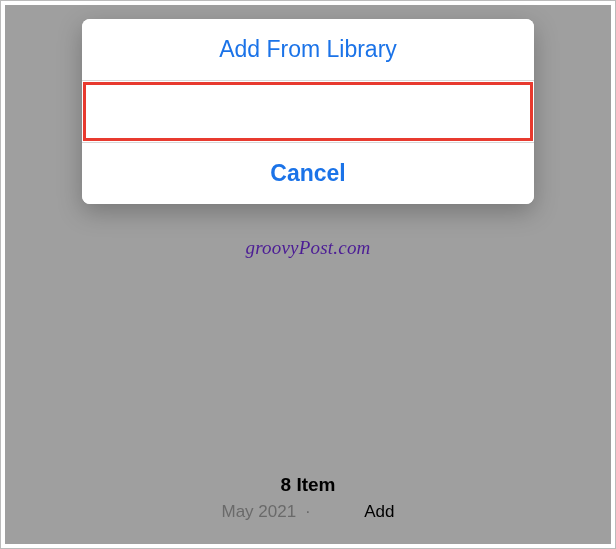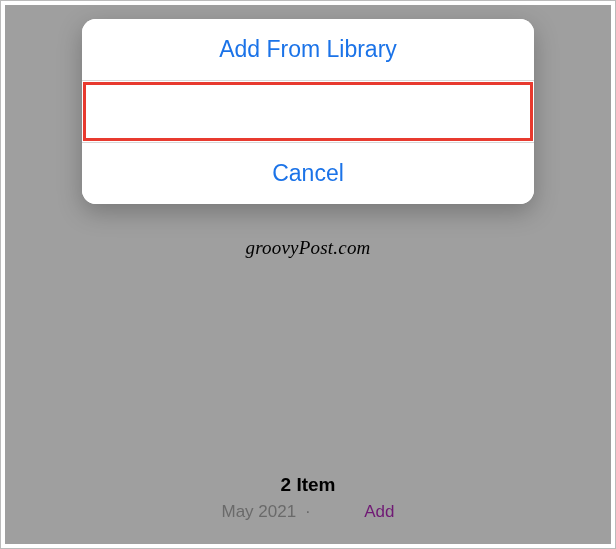--- a/index.html
+++ b/index.html
@@ -30,21 +30,21 @@
       width: 606px;
       height: 539px;
       background: #9f9f9f;
     }
     .action-sheet {
       position: absolute;
       top: 14px;
       left: 77px;
       width: 452px;
       background: #fff;
-      border-radius: 14px;
+      border-radius: 8px;
       overflow: hidden;
       box-shadow: 0 8px 24px rgba(0,0,0,0.25);
     }
     .sheet-option {
       height: 61px;
       display: flex;
       align-items: center;
       justify-content: center;
       font-size: 23px;
       color: #1b73e8;
@@ -59,32 +59,32 @@
       position: absolute;
       top: 0;
       left: 0;
       right: 0;
       bottom: 0;
       border: 3px solid #e83a2f;
       pointer-events: none;
       margin: 1px;
     }
     .sheet-cancel {
-      font-weight: 400;
+      font-weight: 700;
     }
     .watermark {
       position: absolute;
       top: 232px;
       left: 0;
       width: 100%;
       text-align: center;
       font-family: Georgia, "Times New Roman", serif;
       font-style: italic;
       font-size: 19px;
-      color: #000000;
+      color: #4c1d95;
       letter-spacing: 0.2px;
     }
     .footer {
       position: absolute;
       bottom: 22px;
       left: 0;
       width: 100%;
       text-align: center;
     }
     .footer-count {
@@ -95,21 +95,21 @@
     }
     .footer-meta {
       font-size: 17px;
       color: #6a6a6a;
     }
     .footer-dot {
       color: #6a6a6a;
       margin: 0 4px;
     }
     .footer-add {
-      color: #701a75;
+      color: #000000;
       font-weight: 500;
       margin-left: 45px;
     }
   </style>
 </head>
 <body>
 
 <div class="outer-border"></div>
 <div class="inner-frame">
 
@@ -123,21 +123,21 @@
     </div>
     <div class="divider"></div>
     <div class="sheet-option sheet-cancel">
       <span>Cancel</span>
     </div>
   </div>
 
   <div class="watermark">groovyPost.com</div>
 
   <div class="footer">
-    <div class="footer-count">2 Item</div>
+    <div class="footer-count">8 Item</div>
     <div class="footer-meta">
       <span>May 2021</span>
       <span class="footer-dot">·</span>
       <span class="footer-add">Add</span>
     </div>
   </div>
 
 </div>
 
 </body></html>

